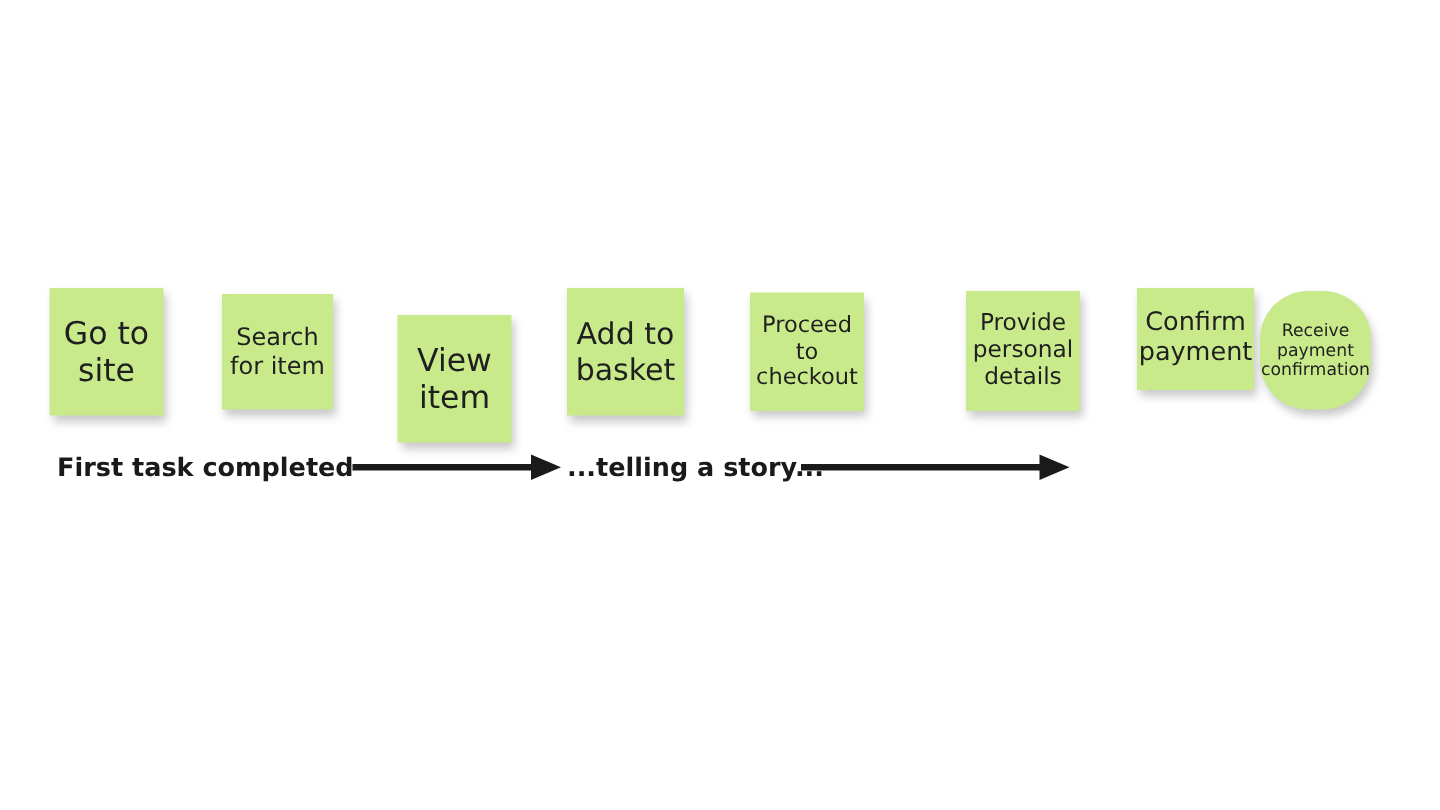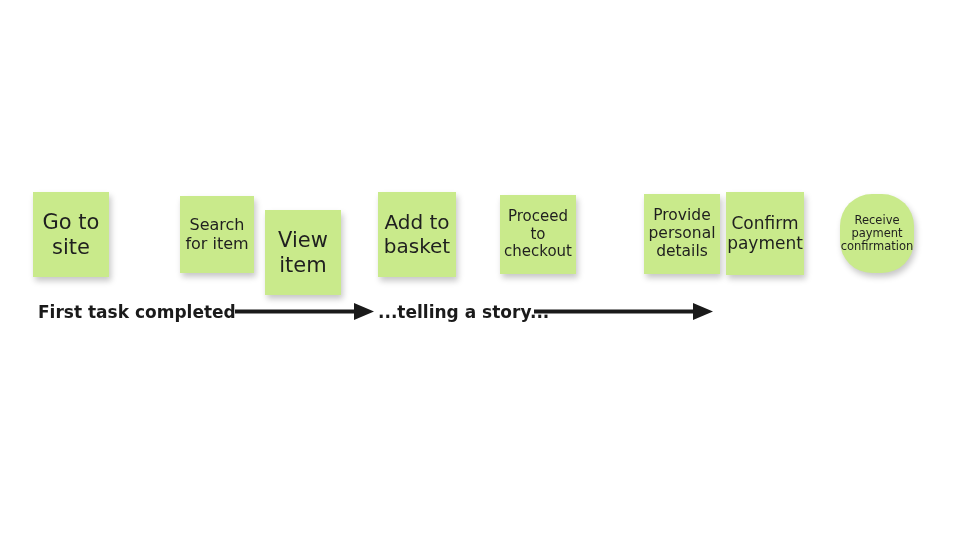--- a/index.html
+++ b/index.html
@@ -42,26 +42,26 @@
     line-height: 1.16;
   }
 
   .note-text {
     display: block;
     white-space: pre-line;
   }
 
   
   .n1 { left: 33px;  top: 192px; width: 76px; height: 85px; font-size: 21px; }
-  .n2 { left: 148px; top: 196px; width: 74px; height: 77px; font-size: 16px; margin-left: 32px; }
+  .n2 { left: 148px; top: 196px; width: 74px; height: 77px; font-size: 16px; }
   .n3 { left: 265px; top: 192px; width: 76px; height: 85px; font-size: 21px; margin-top: 18px; }
   .n4 { left: 378px; top: 192px; width: 78px; height: 85px; font-size: 20px; }
   .n5 { left: 500px; top: 195px; width: 76px; height: 79px; font-size: 15px; }
   .n6 { left: 612px; top: 194px; width: 76px; height: 80px; font-size: 15.5px; margin-left: 32px; }
-  .n7 { left: 726px; top: 192px; width: 78px; height: 83px; font-size: 17px; }
+  .n7 { left: 758px; top: 192px; width: 78px; height: 68px; font-size: 17px; }
   .n8 { left: 840px; top: 194px; width: 74px; height: 79px; font-size: 11.5px; border-radius: 32px; }
 
   
   .strip {
     position: absolute;
     left: 0;
     top: 297px;
     width: 960px;
     height: 30px;
   }

